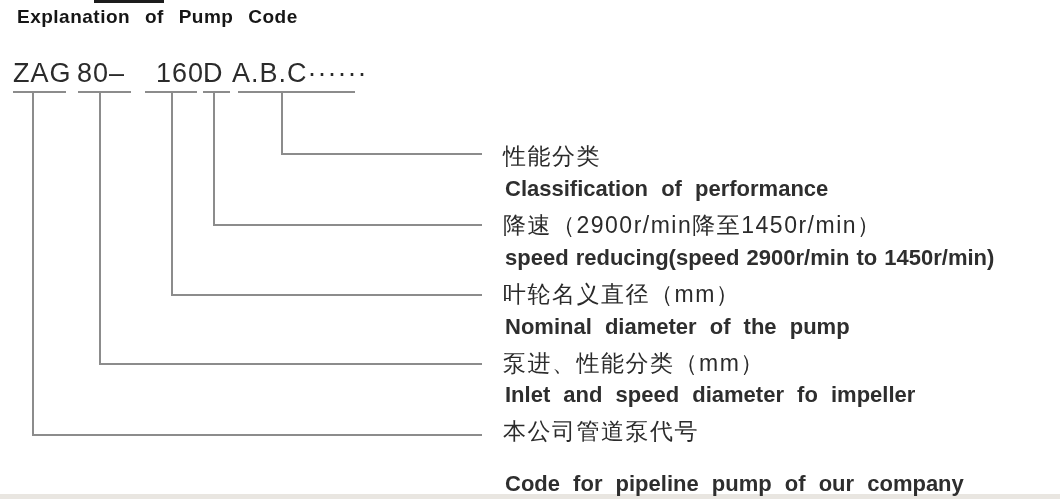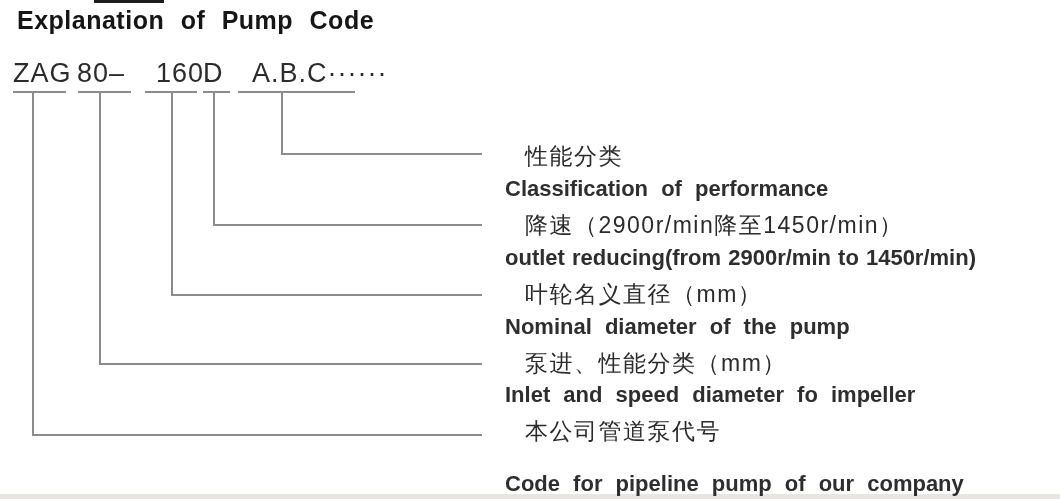--- a/index.html
+++ b/index.html
@@ -19,21 +19,21 @@
 
   
   .top-artifact {
     left: 94px; top: 0; width: 70px; height: 3px;
     background: #1c1c1c;
   }
 
   
   .title {
     left: 17px; top: 6px;
-    font-size: 25px;
+    font-size: 19px;
     font-weight: bold;
     color: #161616;
     letter-spacing: 0.5px;
     word-spacing: 9px;
     white-space: nowrap;
   }
 
   
   .code-seg {
     top: 58px;
@@ -51,21 +51,21 @@
 
   
   .connector {
     border-left: 2px solid #8c8c8c;
     border-bottom: 2px solid #8c8c8c;
     top: 92px;
   }
 
   
   .zh-label {
-    left: 525px;
+    left: 503px;
     font-size: 23px;
     letter-spacing: 1.5px;
     color: #2b2b2b;
     white-space: nowrap;
   }
   .en-label {
     left: 505px;
     font-size: 22px;
     word-spacing: 7px;
     color: #2e2e2e;
@@ -85,39 +85,39 @@
 
 <div class="abs top-artifact"></div>
 <div class="abs bottom-strip"></div>
 
 <div class="abs title">Explanation of Pump Code</div>
 
 <div class="abs code-seg" style="left:13px">ZAG</div>
 <div class="abs code-seg" style="left:77px">80–</div>
 <div class="abs code-seg" style="left:156px">160.</div>
 <div class="abs code-seg" style="left:203px">D</div>
-<div class="abs code-seg" style="left:252px">A.B.C······</div>
+<div class="abs code-seg" style="left:232px">A.B.C······</div>
 
 <div class="abs underline" style="left:13px;  width:53px"></div>
 <div class="abs underline" style="left:78px;  width:53px"></div>
 <div class="abs underline" style="left:145px; width:52px"></div>
 <div class="abs underline" style="left:203px; width:27px"></div>
 <div class="abs underline" style="left:238px; width:117px"></div>
 
 <div class="abs connector" style="left:281px; width:199px; height:61px"></div>
 <div class="abs connector" style="left:213px; width:267px; height:132px"></div>
 <div class="abs connector" style="left:171px; width:309px; height:202px"></div>
 <div class="abs connector" style="left:99px;  width:381px; height:271px"></div>
 <div class="abs connector" style="left:32px;  width:448px; height:342px"></div>
 
 <div class="abs zh-label" style="top:141px">性能分类</div>
 <div class="abs en-label" style="top:176px">Classification of performance</div>
 
 <div class="abs zh-label" style="top:210px">降速（2900r/min降至1450r/min）</div>
-<div class="abs en-label en-tight" style="top:245px">outlet reducing(from 2900r/min to 1450r/min)</div>
+<div class="abs en-label en-tight" style="top:245px">speed reducing(speed 2900r/min to 1450r/min)</div>
 
 <div class="abs zh-label" style="top:279px">叶轮名义直径（mm）</div>
 <div class="abs en-label" style="top:314px">Nominal diameter of the pump</div>
 
 <div class="abs zh-label" style="top:348px">泵进、性能分类（mm）</div>
 <div class="abs en-label" style="top:382px">Inlet and speed diameter fo impeller</div>
 
 <div class="abs zh-label" style="top:416px">本公司管道泵代号</div>
 <div class="abs en-label" style="top:471px">Code for pipeline pump of our company</div>
 

